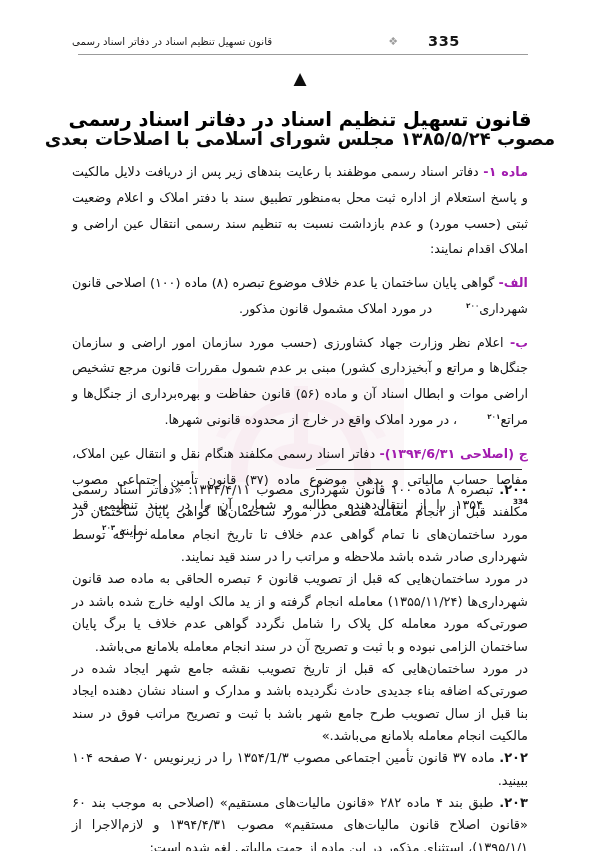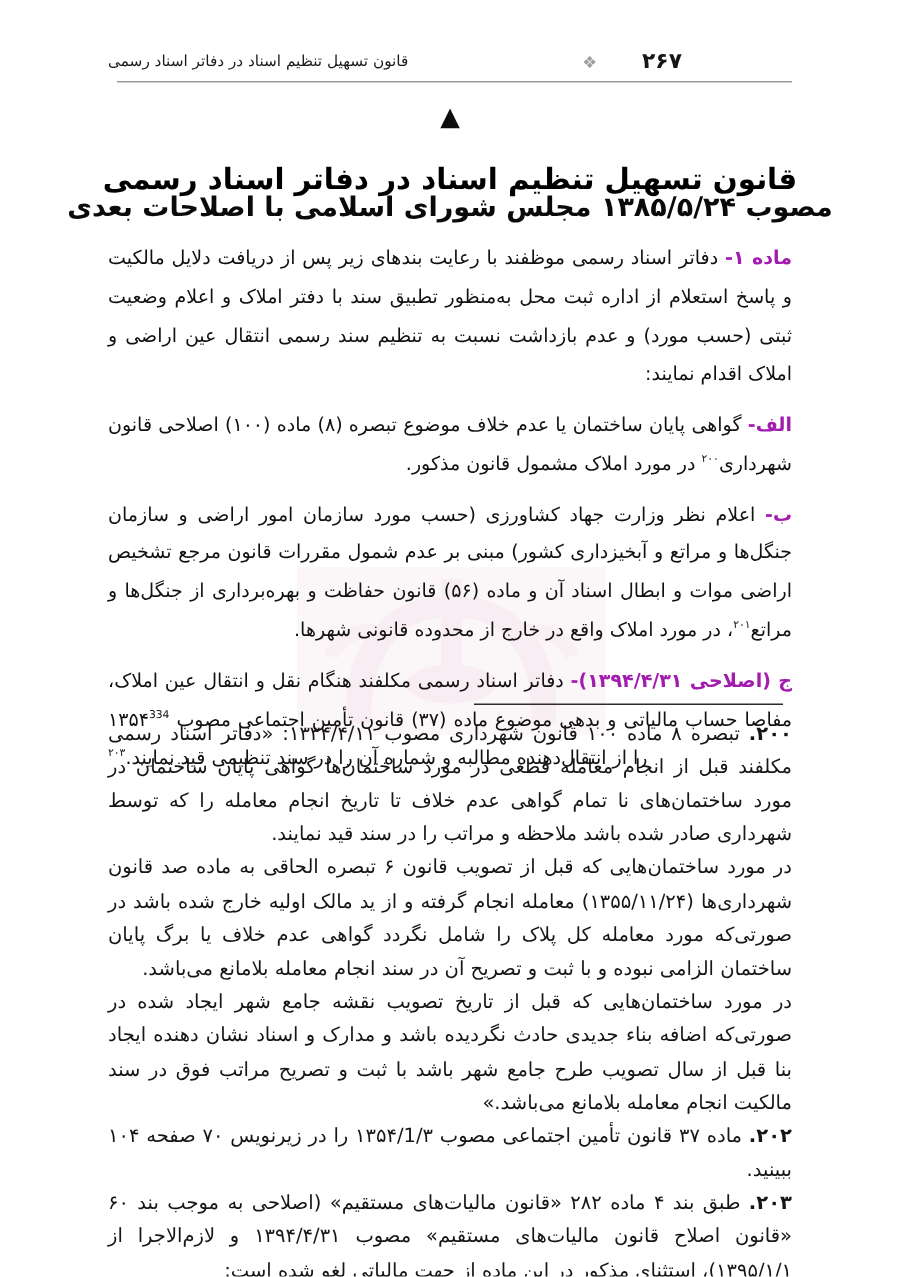--- a/index.html
+++ b/index.html
@@ -134,21 +134,22 @@
   }
   .para.last-center { text-align-last: left; }
   .lead {
     font-weight: 700;
     color: #a21caf;
   }
   sup.fn {
     font-size: 7.2px;
     vertical-align: super;
     line-height: 0;
-    font-weight: 400;
+    font-weight: 700;
+    margin-left: 30px;
   }
 
   
   #fn-rule {
     position: absolute;
     top: 469px;
     right: 78px;
     width: 206px;
     height: 1px;
     background: #2c2c2c;
@@ -185,21 +186,21 @@
     <path d="M18 58 C24 44 38 36 52 38 L50 48 C40 47 31 52 27 61 Z"></path>
     <path d="M188 58 C182 44 168 36 154 38 L156 48 C166 47 175 52 179 61 Z"></path>
   </g>
 </svg>
 
 <div id="page">
 
   <div id="running-head">
     <span id="rh-title">قانون تسهیل تنظیم اسناد در دفاتر اسناد رسمی</span>
     <span id="rh-orn">❖</span>
-    <span id="rh-page">۲۶۷</span>
+    <span id="rh-page">335</span>
   </div>
   <div id="rh-rule"></div>
 
   <div id="tri">▲</div>
   <h1 id="doc-title">قانون تسهیل تنظیم اسناد در دفاتر اسناد رسمی</h1>
   <div id="doc-subtitle">مصوب ۱۳۸۵/۵/۲۴ مجلس شورای اسلامی با اصلاحات بعدی</div>
 
   <div id="body-col">
 
     <p class="para">
@@ -208,21 +209,21 @@
 
     <p class="para">
       <span class="lead">الف-</span><span> گواهی پایان ساختمان یا عدم خلاف موضوع تبصره (۸) ماده (۱۰۰) اصلاحی قانون شهرداری</span><sup class="fn">۲۰۰</sup><span> در مورد املاک مشمول قانون مذکور.</span>
     </p>
 
     <p class="para">
       <span class="lead">ب-</span><span> اعلام نظر وزارت جهاد کشاورزی (حسب مورد سازمان امور اراضی و سازمان جنگل‌ها و مراتع و آبخیزداری کشور) مبنی بر عدم شمول مقررات قانون مرجع تشخیص اراضی موات و ابطال اسناد آن و ماده (۵۶) قانون حفاظت و بهره‌برداری از جنگل‌ها و مراتع</span><sup class="fn">۲۰۱</sup><span>، در مورد املاک واقع در خارج از محدوده قانونی شهرها.</span>
     </p>
 
     <p class="para last-center">
-      <span class="lead">ج (اصلاحی ۱۳۹۴/۴/۳۱)-</span><span> دفاتر اسناد رسمی مکلفند هنگام نقل و انتقال عین املاک، مفاصا حساب مالیاتی و بدهی موضوع ماده (۳۷) قانون تأمین اجتماعی مصوب ۱۳۵۴</span><sup class="fn">334</sup><span> را از انتقال‌دهنده مطالبه و شماره آن را در سند تنظیمی قید نمایند.</span><sup class="fn">۲۰۳</sup>
+      <span class="lead">ج (اصلاحی ۱۳۹۴/6/۳۱)-</span><span> دفاتر اسناد رسمی مکلفند هنگام نقل و انتقال عین املاک، مفاصا حساب مالیاتی و بدهی موضوع ماده (۳۷) قانون تأمین اجتماعی مصوب ۱۳۵۴</span><sup class="fn">334</sup><span> را از انتقال‌دهنده مطالبه و شماره آن را در سند تنظیمی قید نمایند.</span><sup class="fn">۲۰۳</sup>
     </p>
 
   </div>
 
   <div id="fn-rule"></div>
 
   <div id="footnotes">
     <p class="fnote">
       <span class="num">۲۰۰.</span><span> تبصره ۸ ماده ۱۰۰ قانون شهرداری مصوب ۱۳۳۴/۴/۱۱: «دفاتر اسناد رسمی مکلفند قبل از انجام معامله قطعی در مورد ساختمان‌ها گواهی پایان ساختمان در مورد ساختمان‌های نا تمام گواهی عدم خلاف تا تاریخ انجام معامله را که توسط شهرداری صادر شده باشد ملاحظه و مراتب را در سند قید نمایند.</span>
     </p>

